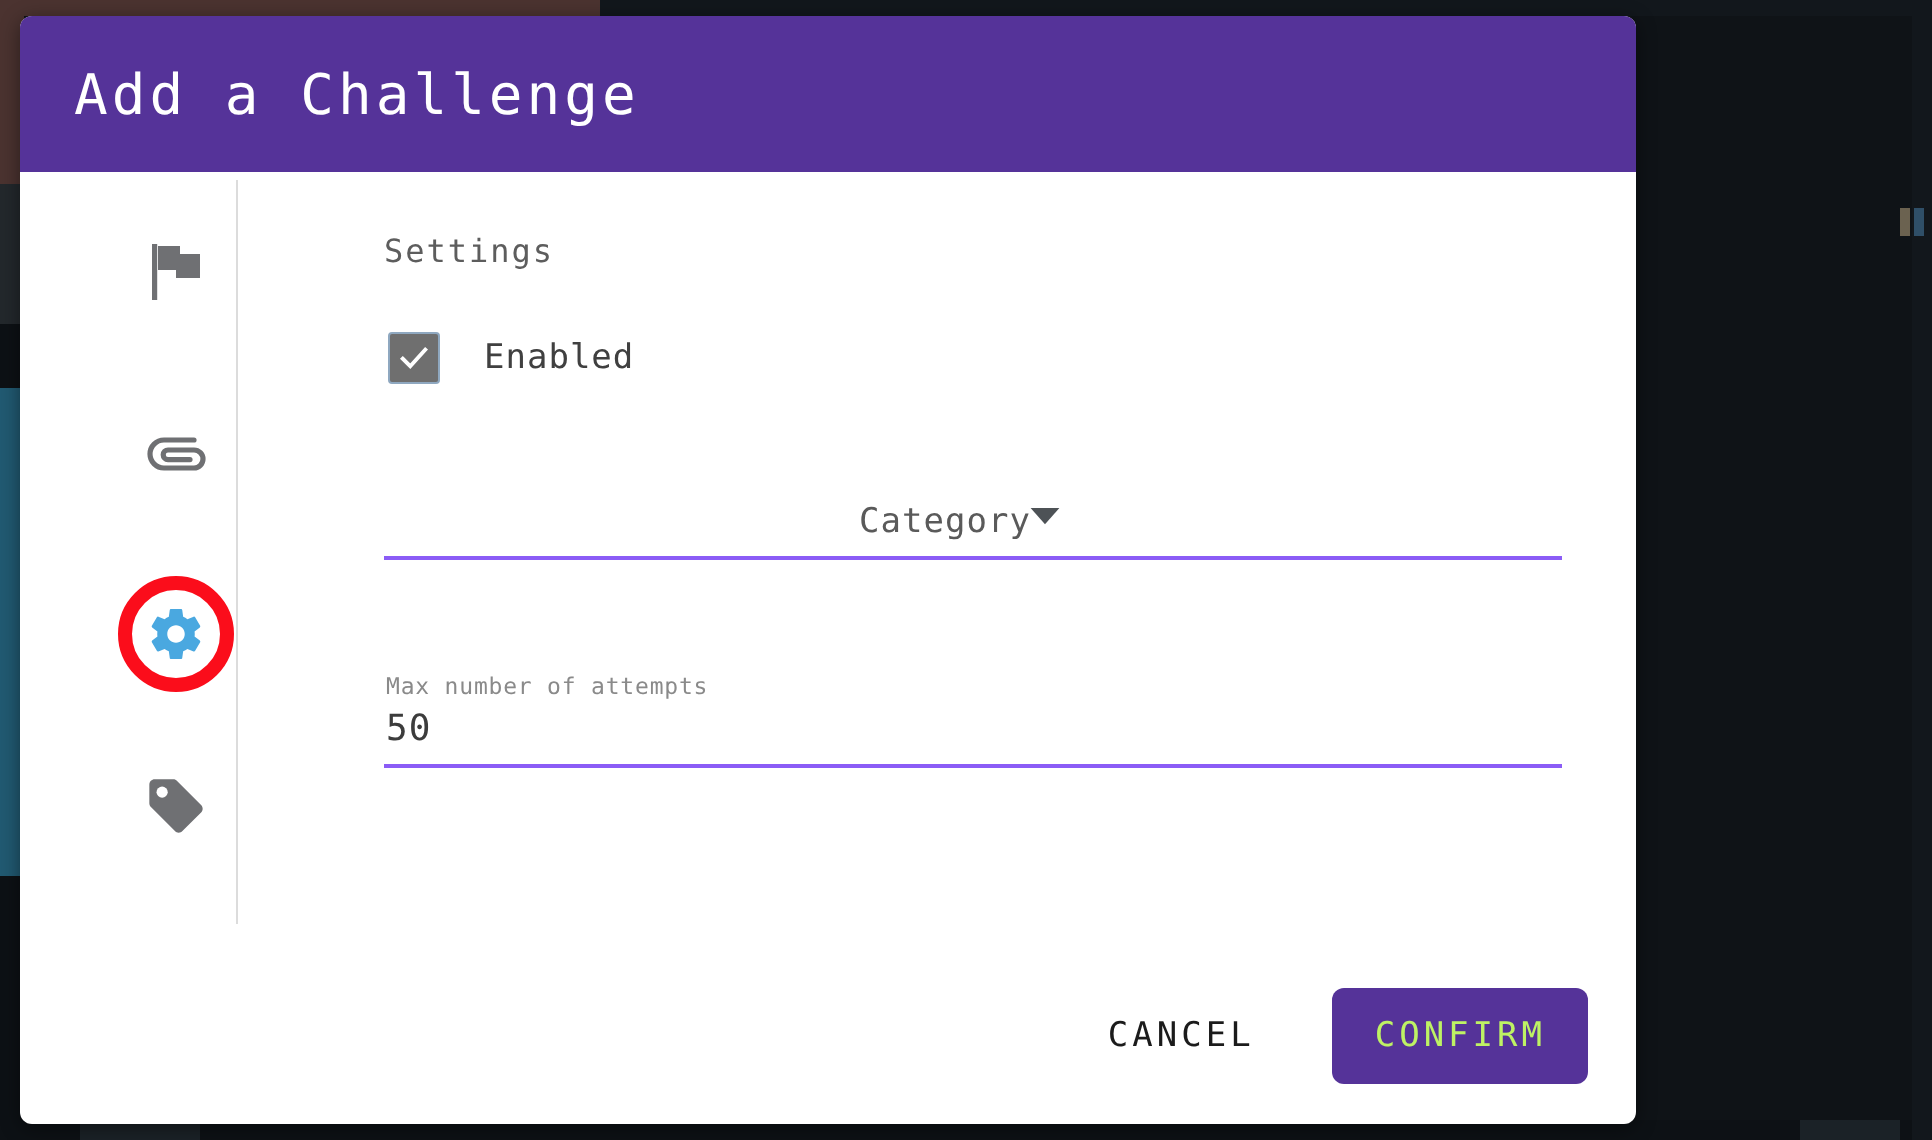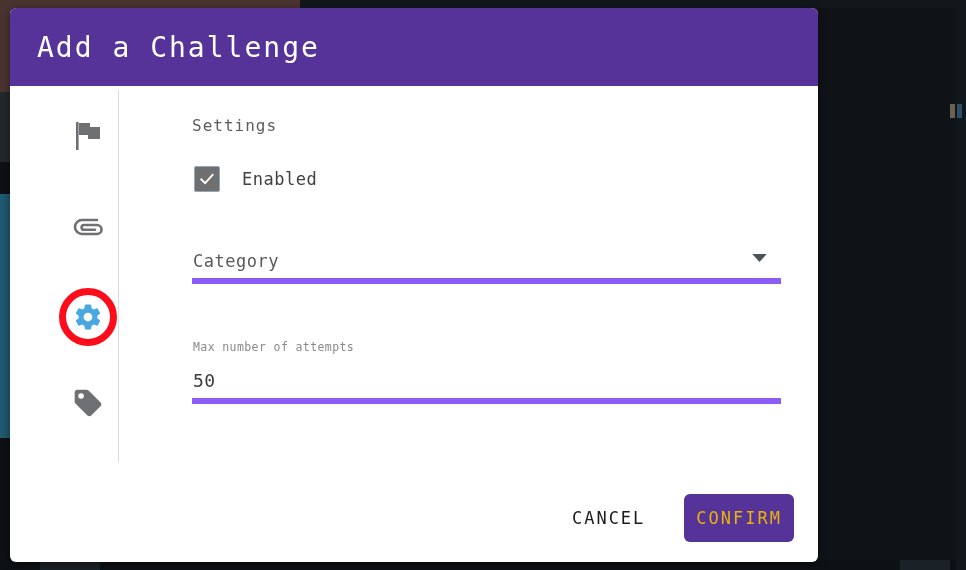--- a/index.html
+++ b/index.html
@@ -171,44 +171,44 @@
   }
 
   .field {
     position: relative;
     margin-bottom: 0;
   }
 
   #category-field { margin-bottom: 56px; }
 
   .field-line {
-    border-bottom: 6px solid #8b5cf6;
+    border-bottom: 2px solid #8b5cf6;
     padding-bottom: 7px;
     display: flex;
     align-items: flex-end;
-    justify-content: space-between;
+    justify-content: center;
   }
 
   #category-value {
     font-size: 17px;
     color: #5a5a5a;
     letter-spacing: 0.5px;
     padding-left: 1px;
   }
 
   #category-caret {
     margin-bottom: 4px;
     margin-right: 14px;
   }
 
   #attempts-label {
     font-size: 11.5px;
     color: #8a8a8a;
     letter-spacing: 0.4px;
-    margin-bottom: 16px;
+    margin-bottom: 4px;
     padding-left: 1px;
   }
 
   #attempts-value {
     font-size: 18px;
     color: #3c3c3c;
     letter-spacing: 0.5px;
     padding-left: 1px;
     background: transparent;
     border: none;
@@ -248,22 +248,22 @@
     cursor: pointer;
   }
 
   #confirm-button {
     background: #553399;
     border: none;
     border-radius: 6px;
     font-family: inherit;
     font-size: 17px;
     letter-spacing: 2px;
-    color: #eab308;
-    padding: 14px 12px;
+    color: #bef264;
+    padding: 14px 21px;
     cursor: pointer;
   }
 </style>
 </head>
 <body>
 
 <div id="backdrop">
   <div class="bg-strip bg-top"></div>
   <div class="bg-strip bg-topright"></div>
   <div class="bg-strip bg-brown"></div>

